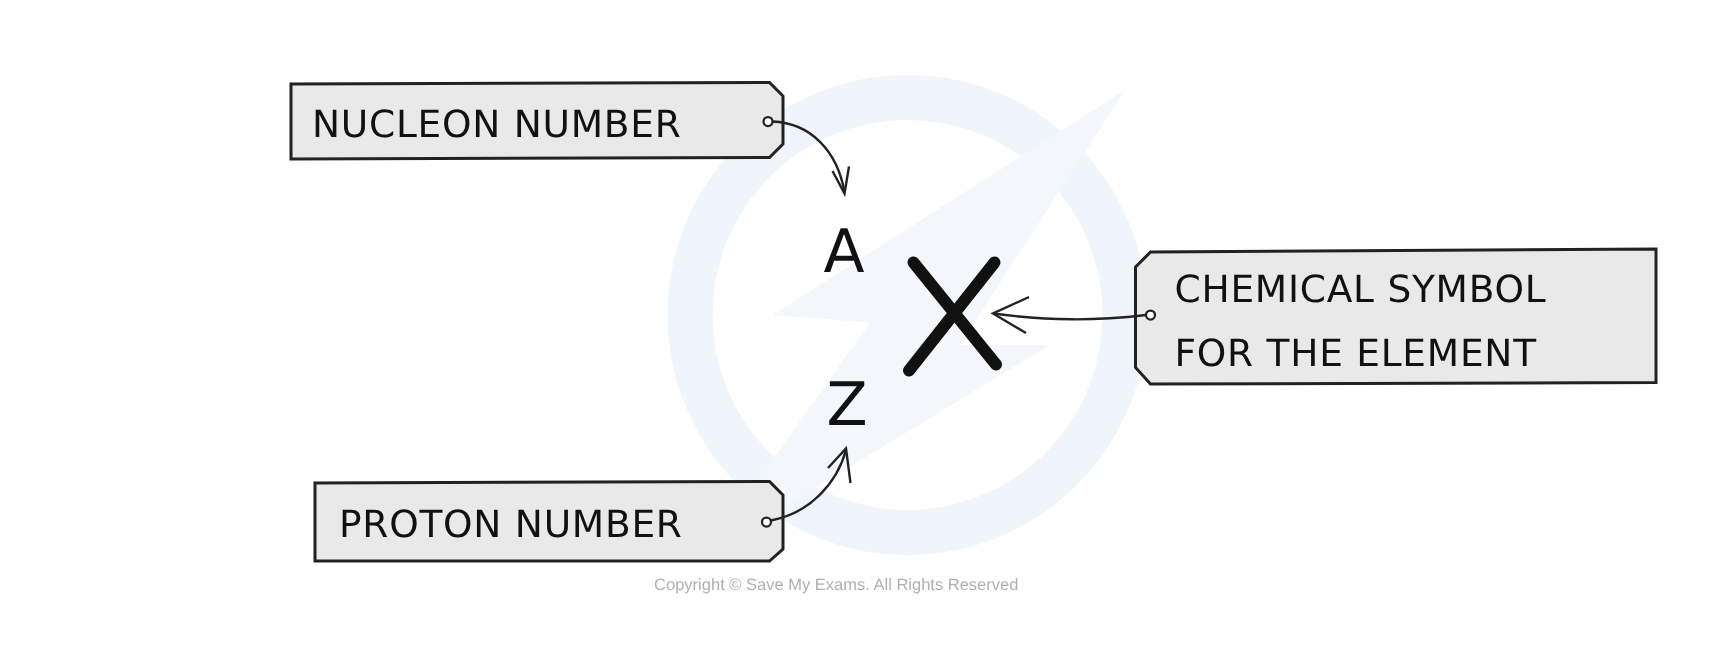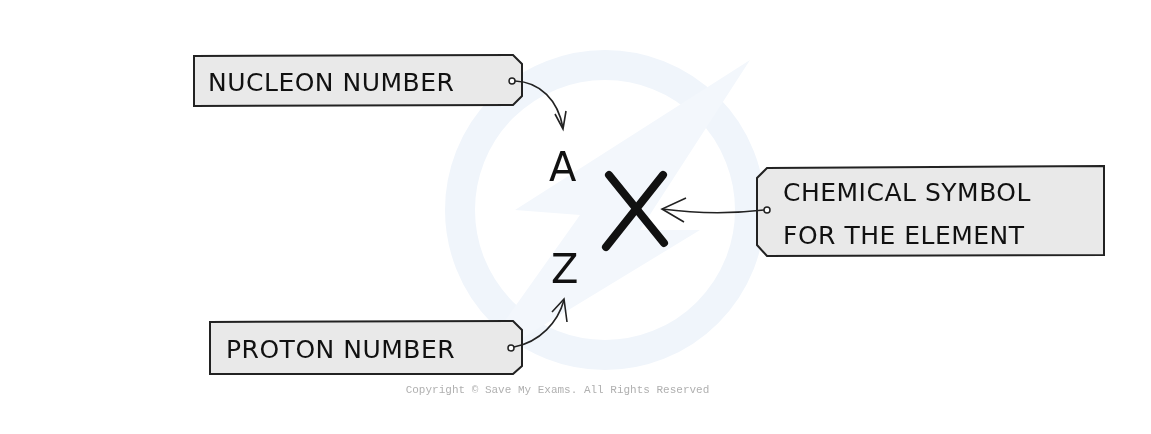--- a/index.html
+++ b/index.html
@@ -1,20 +1,20 @@
 <!DOCTYPE html>
 <html><head>
 <meta charset="utf-8">
 <style>
   html, body { margin:0; padding:0; background:#ffffff; }
   body { width:1151px; height:434px; position:relative; overflow:hidden; font-family:"DejaVu Sans", sans-serif; }
   #canvas { position:absolute; left:0; top:0; width:1151px; height:434px; }
   .label-text { font-family:"DejaVu Sans", sans-serif; font-size:25px; fill:#111; letter-spacing:0.5px; }
   .big { font-family:"DejaVu Sans", sans-serif; fill:#111; }
-  .copyright { position:absolute; left:0; width:1115px; top:384px; text-align:center; font-family:Liberation Mono, monospace; font-size:11px; color:#b0b0b0; }
+  .copyright { position:absolute; left:0; width:1115px; top:384px; text-align:center; font-family:Liberation Sans, sans-serif; font-size:11px; color:#b0b0b0; }
 </style>
 </head>
 <body>
 
 <svg id="canvas" viewBox="0 0 1151 434" xmlns="http://www.w3.org/2000/svg">
 
   <g opacity="1">
     <circle cx="605" cy="210" r="145" fill="none" stroke="#f0f5fb" stroke-width="30"></circle>
     <path d="M515 210 L750 60 L640 230 L700 230 L470 370 L580 215 Z" fill="#f3f7fc"></path>
   </g>

